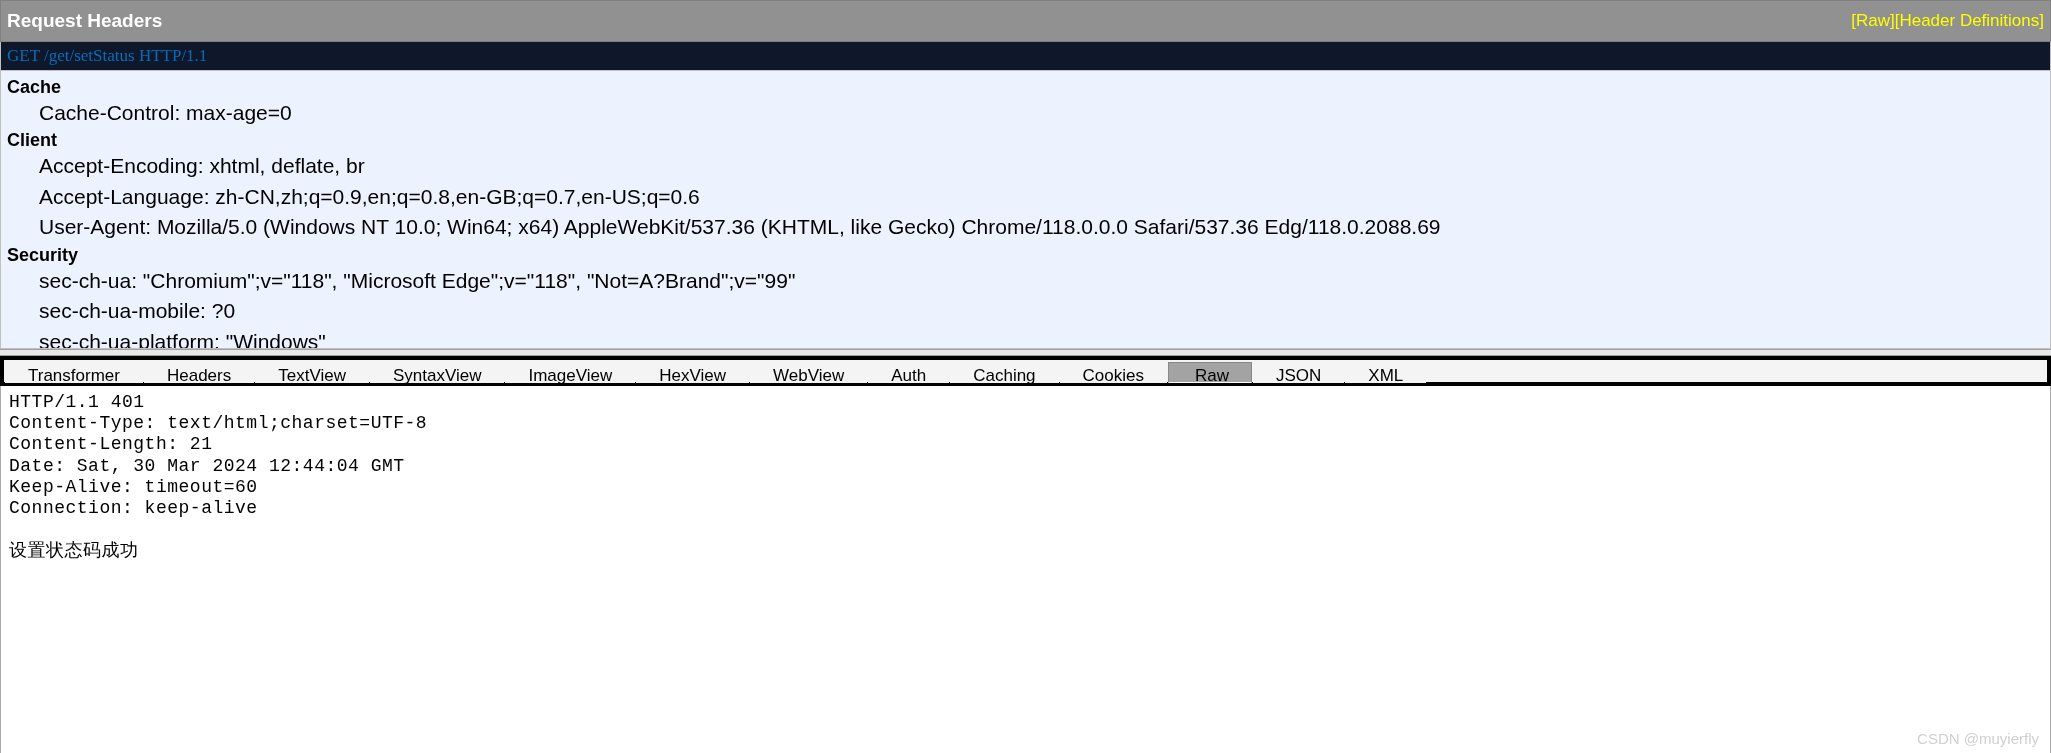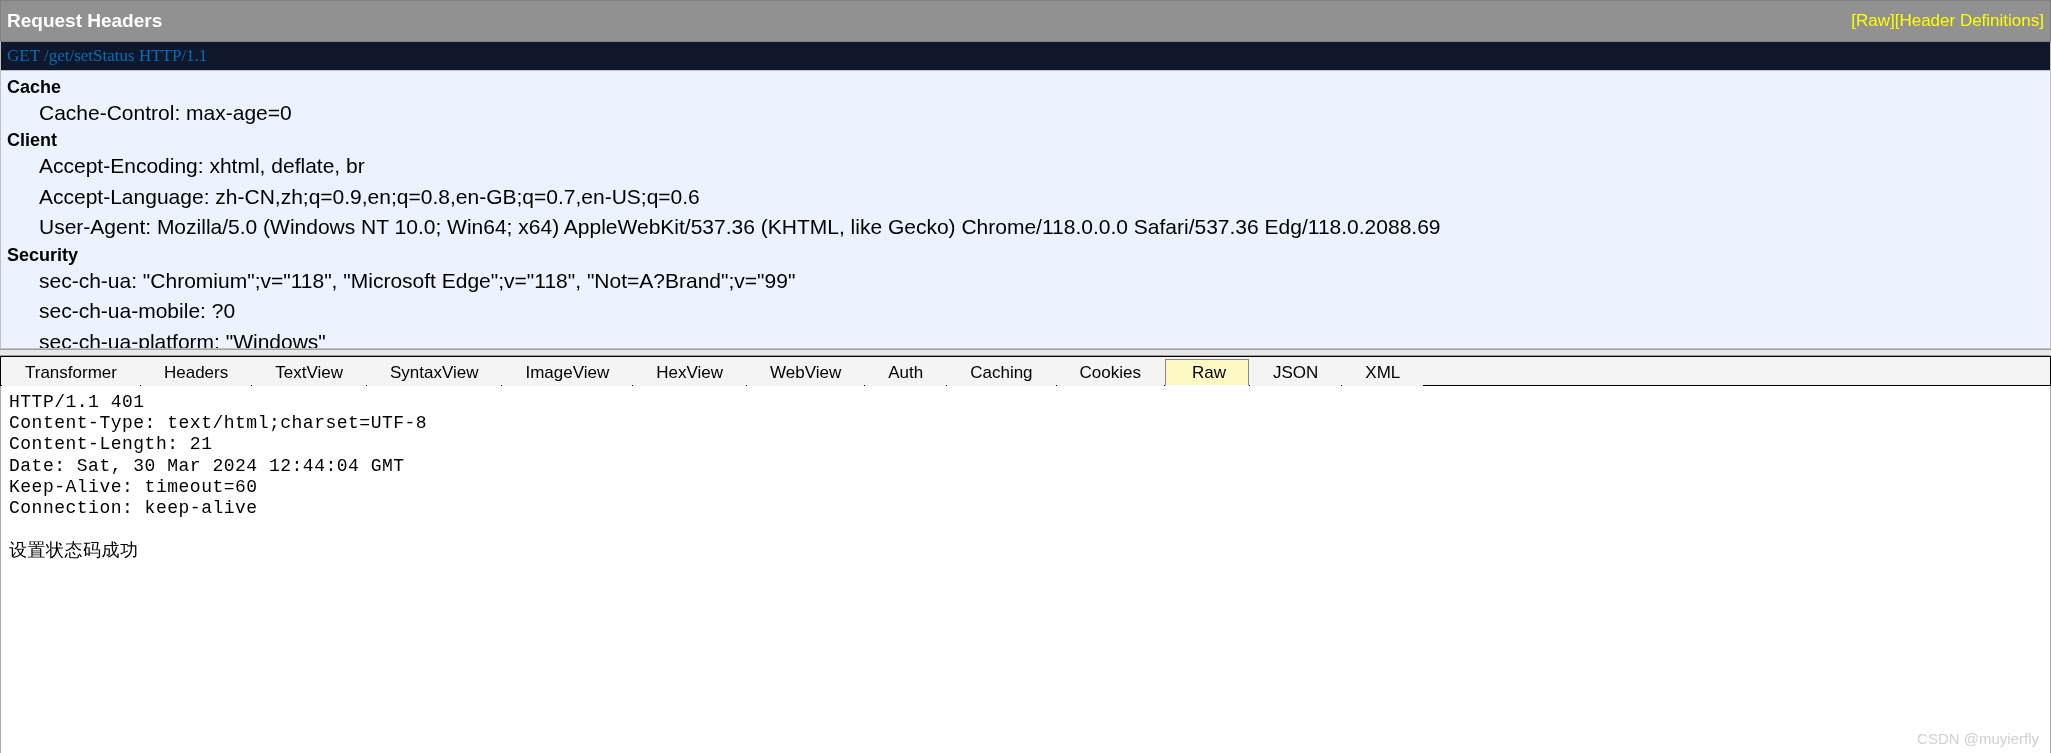--- a/index.html
+++ b/index.html
@@ -66,38 +66,38 @@
     }
     .splitter {
       height: 7px;
       background: #e8e8e8;
       border-top: 1px solid #a0a0a0;
       border-bottom: 1px solid #a0a0a0;
     }
     .tabs {
       display: flex;
       background: #f4f4f4;
-      border: 1px solid #000000;
+      border: 4px solid #000000;
       padding: 1px 1px 0 1px;
       height: 30px;
     }
     .tab {
       padding: 3px 22px;
       font-size: 17px;
       color: #000;
       cursor: pointer;
       border: 1px solid transparent;
       border-bottom: none;
       background: #f4f4f4;
       margin-right: 1px;
       position: relative;
       top: 1px;
     }
     .tab.active {
-      background: #fef9c3;
+      background: #a3a3a3;
       border: 1px solid #888;
       border-bottom: 1px solid #fff;
       z-index: 2;
       padding-left: 26px;
     }
     .response-body {
       background: #fff;
       border: 1px solid #a9a9a9;
       border-top: none;
       padding: 6px 8px;

